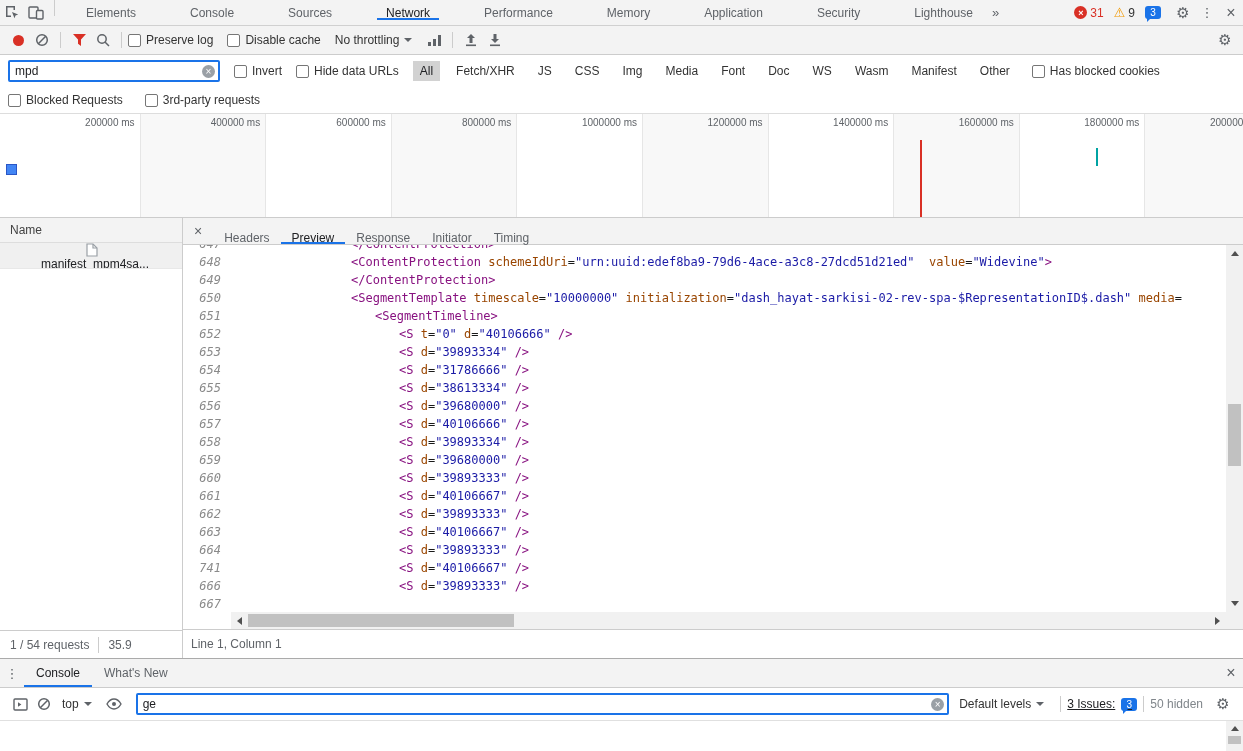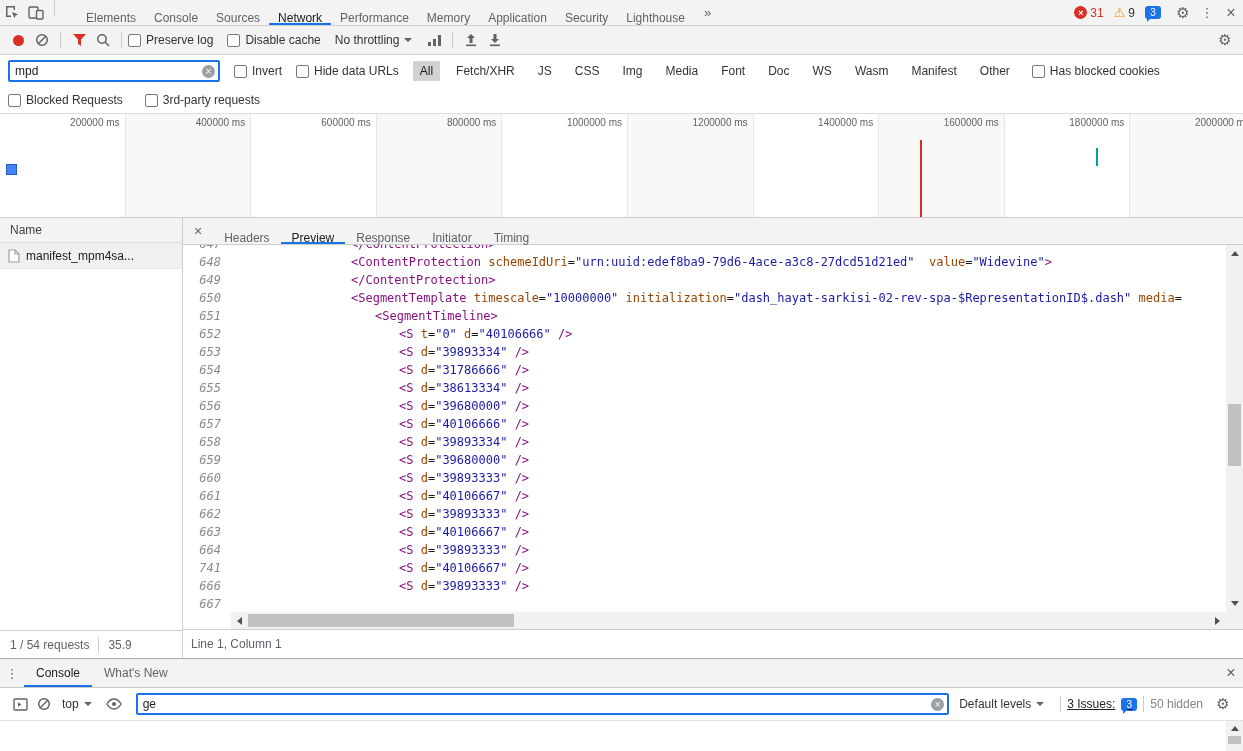--- a/index.html
+++ b/index.html
@@ -9,21 +9,21 @@
   .flex1{flex:1;}
   .vsep{width:1px;height:16px;background:#ccc;margin:0 6px;flex:none;}
   .icon-btn{display:flex;align-items:center;justify-content:center;min-width:24px;height:24px;color:#5f6368;cursor:pointer;flex:none;}
   .caret{width:0;height:0;border-left:4px solid transparent;border-right:4px solid transparent;border-top:4px solid #5f6368;margin-left:5px;}
   .cb-label{display:flex;align-items:center;margin-right:14px;color:#333;white-space:nowrap;}
   .cb{width:13px;height:13px;border:1px solid #767676;border-radius:2px;background:#fff;display:inline-block;margin-right:5px;flex:none;}
   .dd{display:flex;align-items:center;white-space:nowrap;margin-right:10px;color:#333;cursor:pointer;}
   
   .r1{height:26px;background:#f3f3f3;border-bottom:1px solid #d0d0d0;display:flex;align-items:stretch;}
   .r1 .icon-btn{height:100%;}
-  .tabs{display:flex;align-items:flex-end;margin-left:16px;}
+  .tabs{display:flex;align-items:center;margin-left:16px;gap:36px;}
   .tab{display:flex;align-items:center;padding:0 9px;color:#5f6368;position:relative;white-space:nowrap;cursor:pointer;}
   .tab.active{color:#202124;}
   .tab.active::after{content:'';position:absolute;left:0;right:0;bottom:0;height:2px;background:var(--accent);}
   .chevron{display:flex;align-items:center;padding:0 10px;color:#5f6368;font-size:13px;cursor:pointer;}
   .badge{display:flex;align-items:center;margin-right:10px;cursor:pointer;}
   .err-ic{width:13px;height:13px;border-radius:50%;background:var(--error);color:#fff;font-size:9px;font-weight:bold;display:flex;align-items:center;justify-content:center;}
   .err-ct{color:var(--error);margin-left:3px;}
   .warn-ic{color:var(--warning);font-size:13px;line-height:13px;}
   .warn-ct{color:#333;margin-left:3px;}
   .bubble{min-width:16px;height:13px;background:var(--accent);border-radius:3px;color:#fff;font-size:10px;display:inline-flex;align-items:center;justify-content:center;padding:0 3px;position:relative;}
@@ -39,33 +39,33 @@
   .r4{height:27px;display:flex;align-items:center;padding:0 8px;background:#fff;border-bottom:1px solid #ddd;}
   .input-wrap{position:relative;display:flex;align-items:center;}
   .filter-input{height:22px;border:2px solid var(--accent);border-radius:2px;font-family:inherit;font-size:12px;color:#202124;padding:0 20px 0 5px;outline:none;width:100%;background:#fff;}
   .net-filter{width:212px;margin-right:14px;flex:none;}
   .clear-x{position:absolute;right:5px;width:13px;height:13px;border-radius:50%;background:#9aa0a6;color:#fff;font-size:10px;line-height:13px;text-align:center;cursor:pointer;}
   .pills{display:flex;align-items:center;}
   .pill{padding:3px 7px;margin-right:9px;border-radius:0;color:#333;white-space:nowrap;cursor:pointer;}
   .pill.selected{background:#d2d2d2;color:#202124;}
   
   .timeline{height:104px;border-bottom:1px solid #ccc;position:relative;overflow:hidden;background:#fff;}
-  .tcols{display:flex;height:100%;}
+  .tcols{display:flex;height:100%;margin-left:15px;}
   .tcol{width:125.6px;flex:none;height:100%;border-right:1px solid #e6e6e6;background:#fff;}
   .tcol.shade{background:#f8f8f8;}
   .tlabel{text-align:right;padding:3px 5px 0 0;font-size:10px;color:#5f6368;white-space:nowrap;}
   .mk-blue{position:absolute;left:6px;top:50px;width:11px;height:11px;background:#4285f4;border:1px solid #2a56c6;}
   .mk-red{position:absolute;left:920px;top:26px;bottom:0;width:2px;background:var(--error);}
   .mk-teal{position:absolute;left:1096px;top:34px;width:2px;height:18px;background:#00a3a3;}
   
   .main{height:440px;display:flex;}
   .left{width:183px;flex:none;border-right:1px solid #ccc;display:flex;flex-direction:column;}
   .left-head{height:25px;line-height:24px;background:#f3f3f3;border-bottom:1px solid #ddd;padding-left:10px;color:#424242;}
   .rows{flex:1;overflow:hidden;}
-  .req-row{height:26px;display:flex;align-items:center;padding-left:8px;background:#f0f0f0;border-bottom:1px solid #e8e8e8;cursor:pointer;}
+  .req-row{height:26px;display:flex;align-items:center;padding-left:8px;background:#f0f0f0;border-bottom:1px solid #e8e8e8;cursor:pointer;flex-direction:column;}
   .req-row .doc{margin-right:6px;display:flex;}
   .req-name{color:#202124;white-space:nowrap;overflow:hidden;}
   .left-foot{height:28px;border-top:1px solid #ccc;display:flex;align-items:center;padding-left:10px;color:#5f6368;}
   .left-foot .vsep{margin:0 9px;}
   .right{flex:1;display:flex;flex-direction:column;min-width:0;}
   .det-tabs{height:27px;background:#f3f3f3;border-bottom:1px solid #ccc;display:flex;align-items:stretch;}
   .det-close{display:flex;align-items:center;padding:0 11px;color:#5f6368;font-size:14px;cursor:pointer;}
   #detail-tabs{display:flex;align-items:stretch;margin-top:14px;}
   .dtab{display:flex;align-items:center;padding:0 11px;color:#5f6368;position:relative;cursor:pointer;white-space:nowrap;}
   .dtab.active{color:#202124;}

